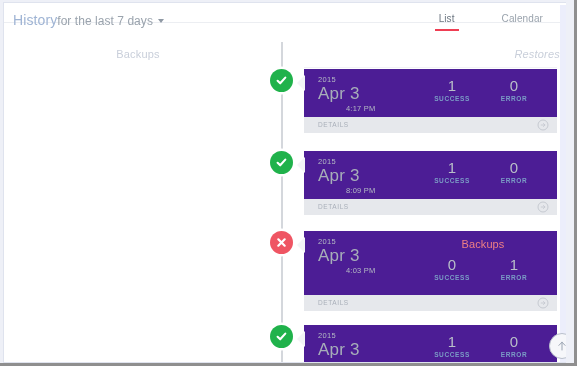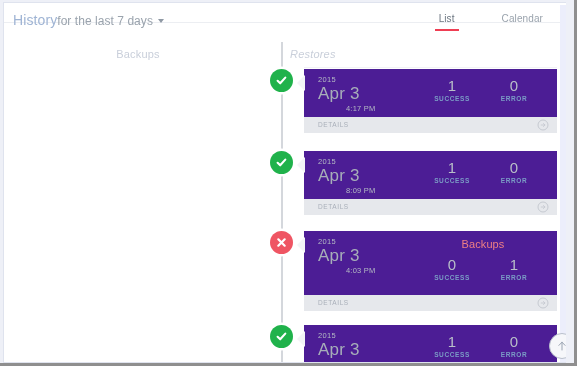--- a/index.html
+++ b/index.html
@@ -144,21 +144,21 @@
     letter-spacing: 0.2px;
   }
   .col-head.backups {
     left: 0;
     width: 268px;
     text-align: center;
   }
   .col-head.restores {
     left: 286px;
     width: 270px;
-    text-align: left;
+    text-align: right;
     font-style: italic;
   }
   .head-rule {
     position: absolute;
     left: 300px;
     top: 64px;
     width: 253px;
     height: 1px;
     background: #f1f2f5;
   }

